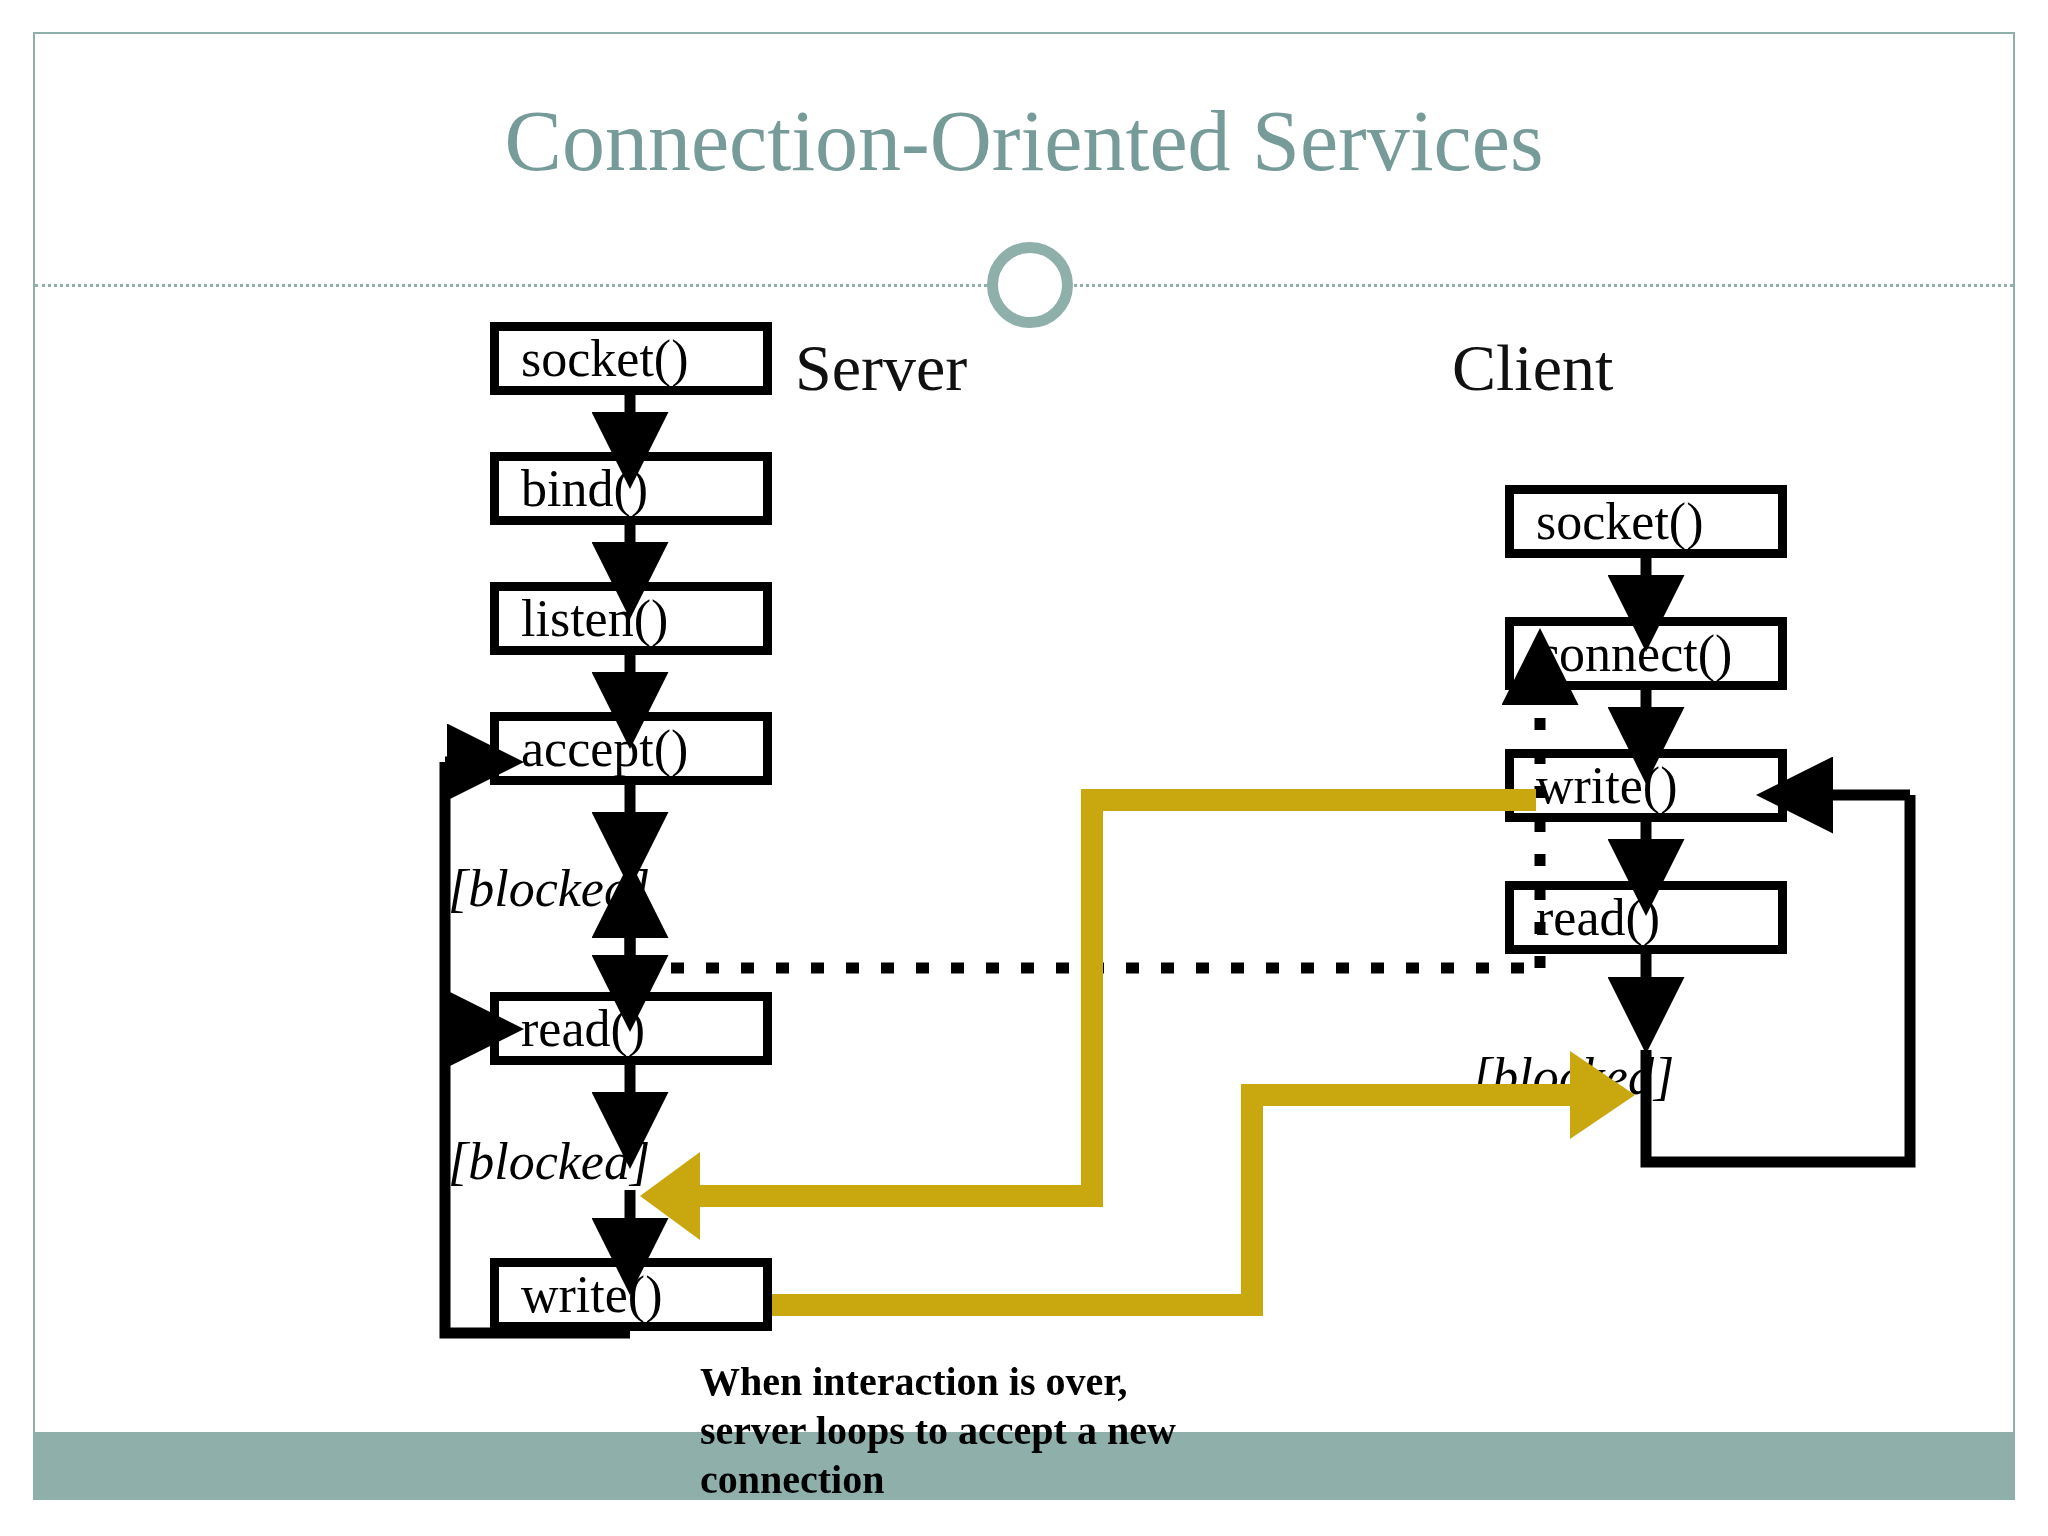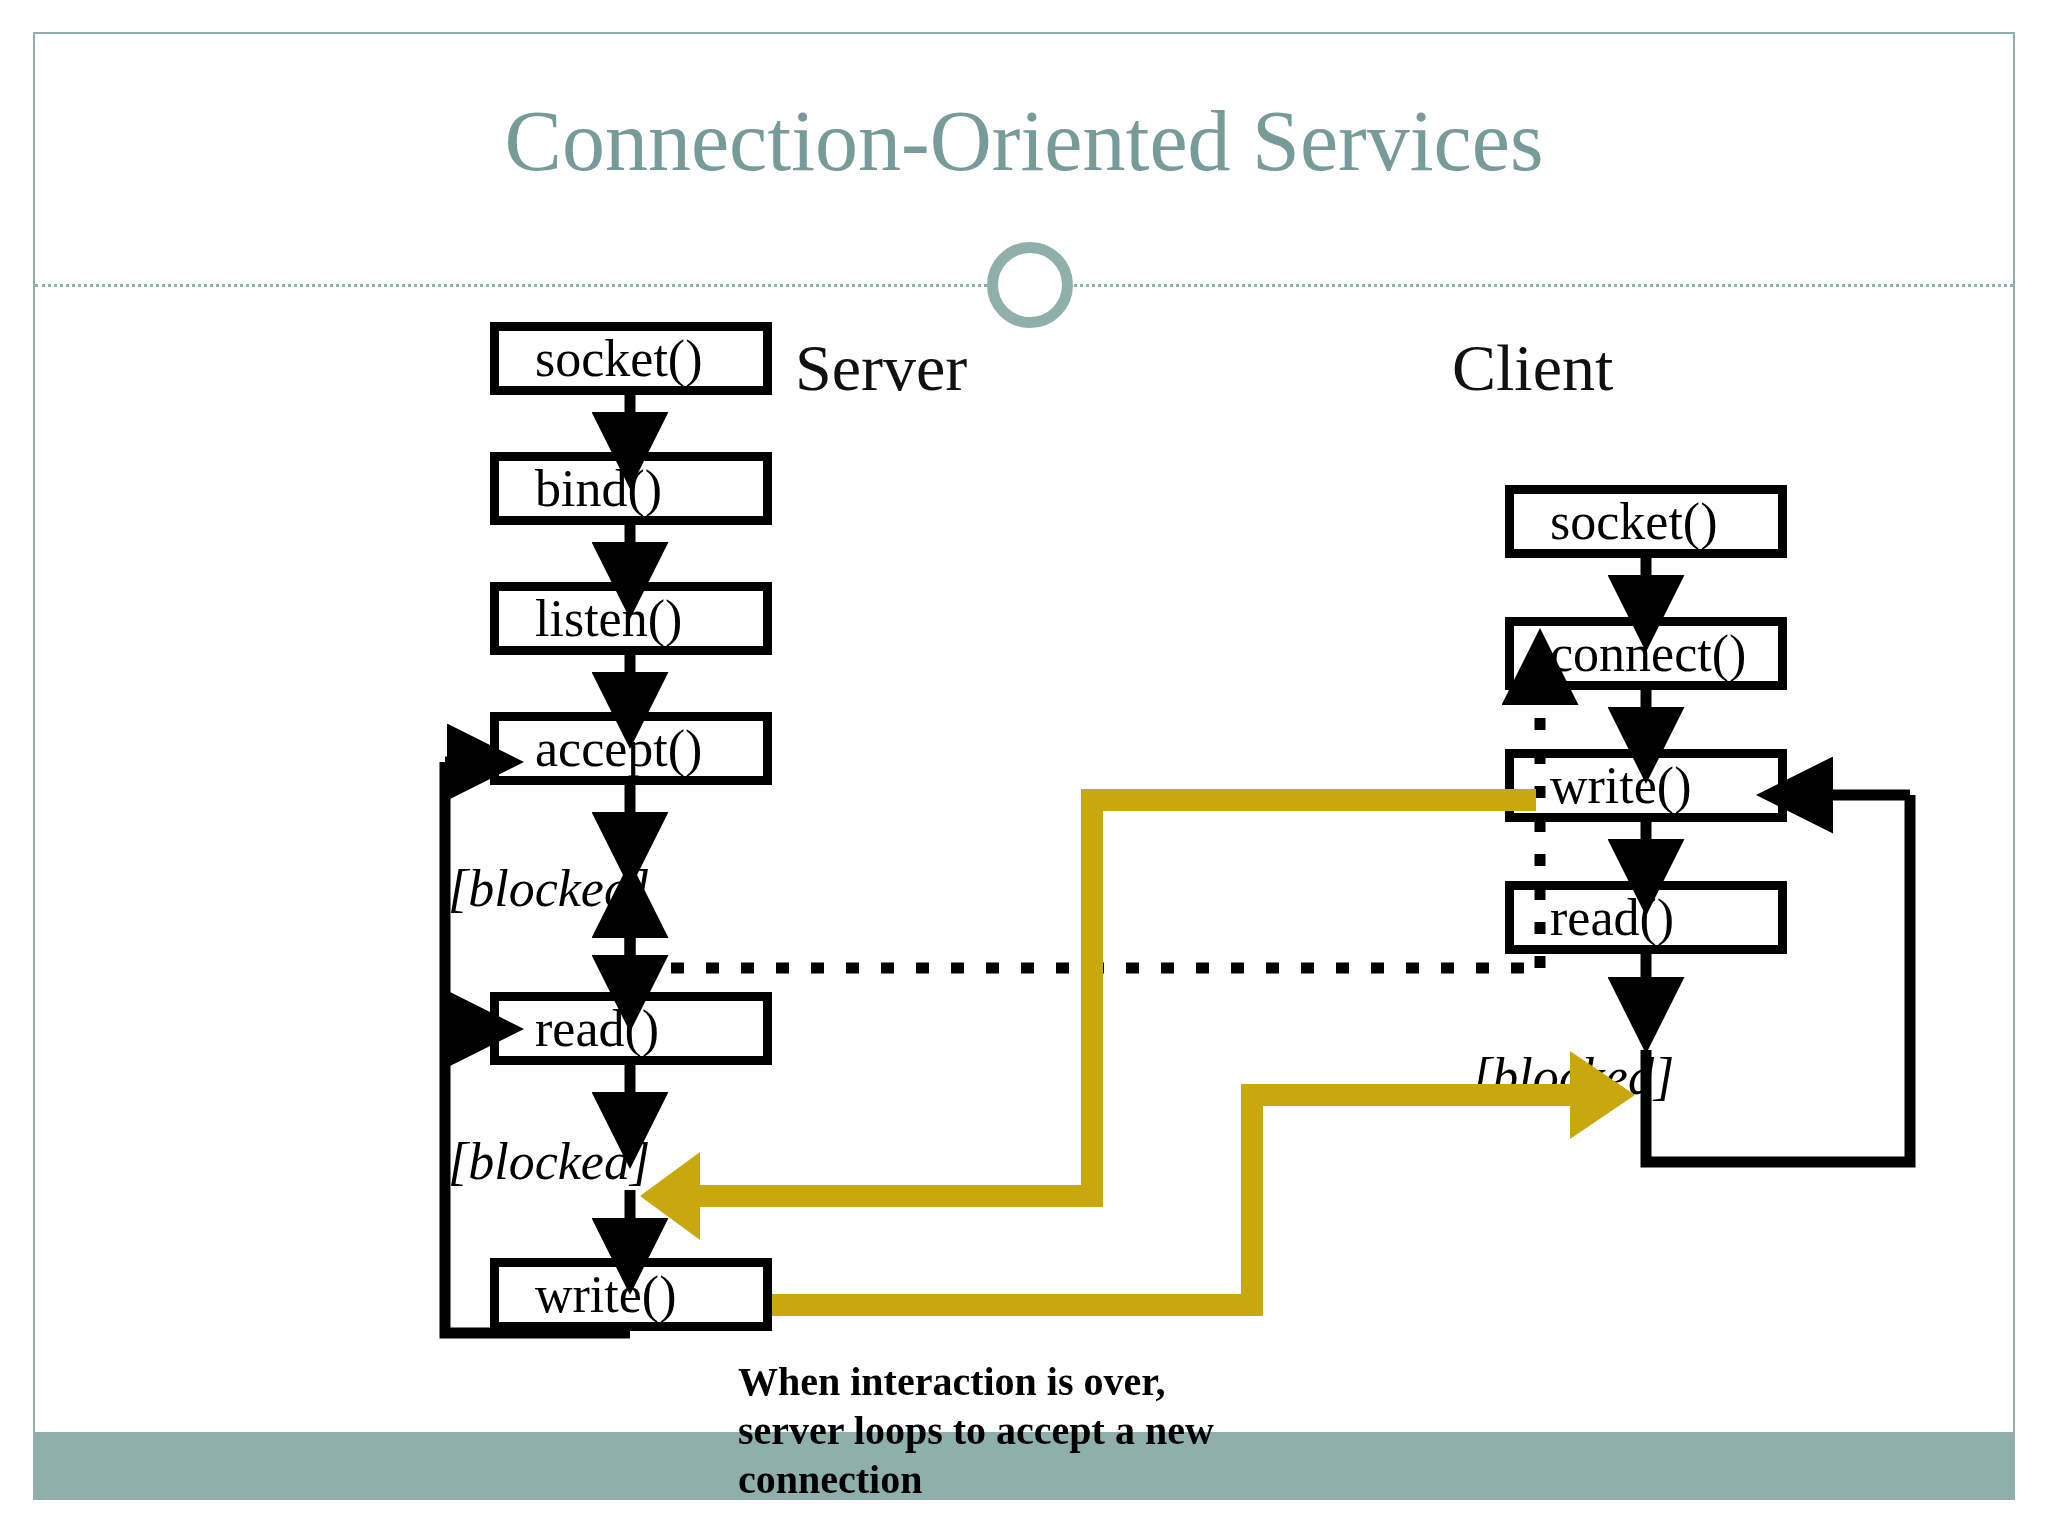--- a/index.html
+++ b/index.html
@@ -8,24 +8,24 @@
   #frame{position:absolute;left:33px;top:32px;width:1982px;height:1468px;border:2px solid #8FAFAB;box-sizing:border-box;background:#ffffff;}
   #title{position:absolute;left:33px;top:96px;width:1982px;text-align:center;
          font-family:"Liberation Serif",serif;font-size:86px;line-height:1.05;color:#769B99;white-space:nowrap;}
   #divider{position:absolute;left:35px;top:284px;width:1978px;height:0;
            border-top:3px dotted #8FAFAB;}
   #ring{position:absolute;left:987px;top:242px;width:86px;height:86px;border:11px solid #8FAFAB;border-radius:50%;box-sizing:border-box;background:#ffffff;}
   #footerbar{position:absolute;left:35px;top:1432px;width:1978px;height:66px;background:#8FAFAB;}
   .collabel{position:absolute;font-family:"Liberation Serif",serif;font-size:66px;color:#111111;white-space:nowrap;}
   .blk{position:absolute;font-family:"Liberation Serif",serif;font-style:italic;font-size:52px;color:#000000;white-space:nowrap;margin-top:7px;}
   #caption{position:absolute;left:700px;top:1358px;width:640px;
-           font-family:"Liberation Serif",serif;font-weight:bold;font-size:40px;line-height:1.22;color:#000000;margin-left:38px;}
+           font-family:"Liberation Serif",serif;font-weight:bold;font-size:40px;line-height:1.22;color:#000000;}
   .box{position:absolute;border:9px solid #000000;background:#ffffff;box-sizing:border-box;
        display:flex;align-items:center;font-family:"Liberation Serif",serif;font-size:52px;color:#000000;
-       padding-left:36px;white-space:nowrap;}
+       padding-left:22px;white-space:nowrap;}
   svg.layer{position:absolute;left:0;top:0;width:2048px;height:1536px;overflow:visible;}
   svg.under{z-index:1;}
   .boxlayer{z-index:3;}
 </style>
 </head>
 <body>
 
 <div id="slide">
 
   <div id="frame"></div>

